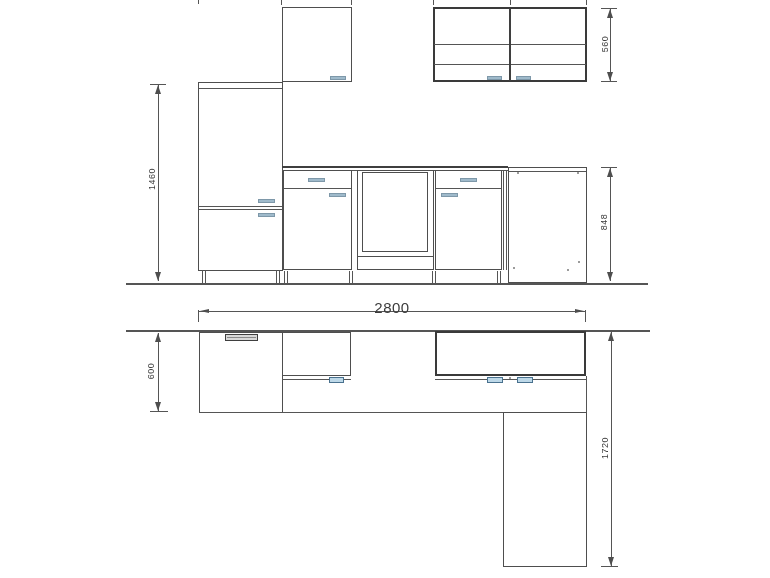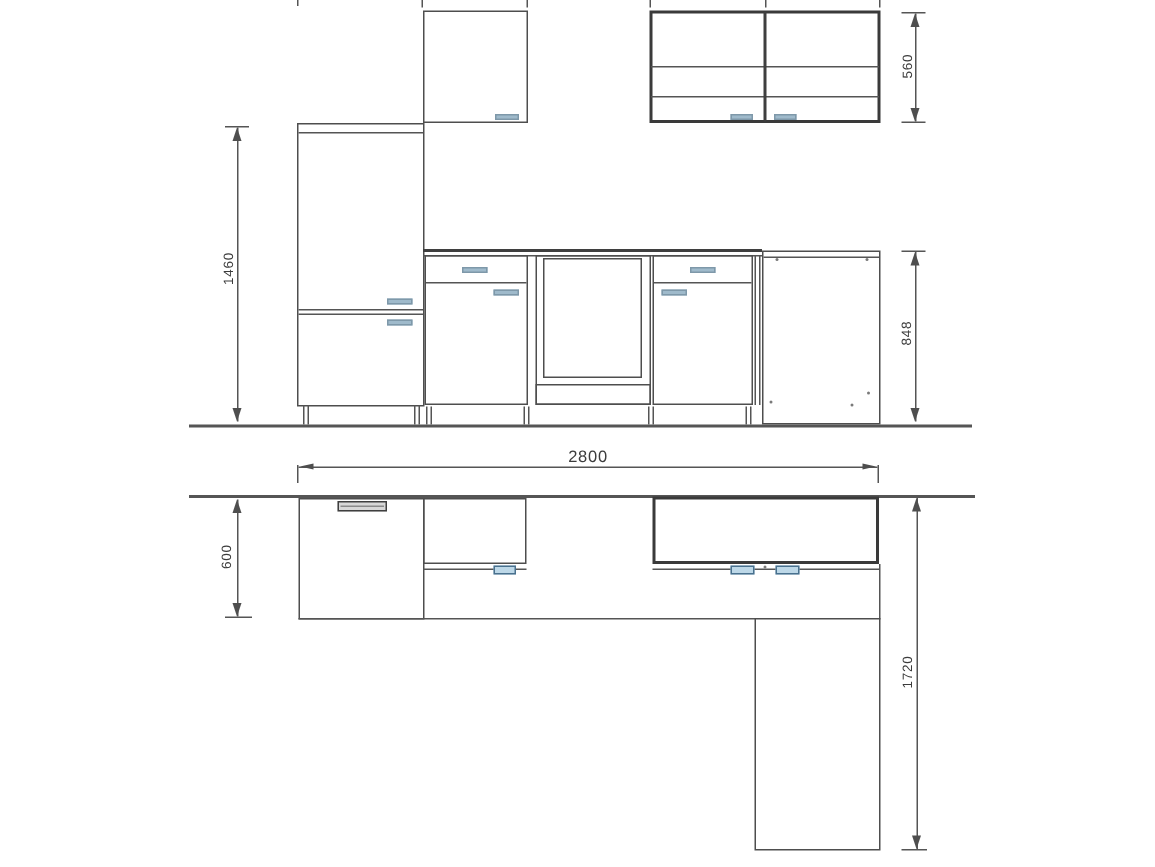--- a/index.html
+++ b/index.html
@@ -6,21 +6,21 @@
   .canvas{position:relative;width:770px;height:578px;background:#ffffff;overflow:hidden;
           font-family:"Liberation Sans",sans-serif;color:#3c3c3c;}
   .ln{position:absolute;background:#555;}
   .lnd{position:absolute;background:#3f3f3f;}
   .box{position:absolute;border:1px solid #4e4e4e;box-sizing:border-box;background:transparent;}
   .box2{position:absolute;border:2px solid #3a3a3a;box-sizing:border-box;background:transparent;}
   .handle{position:absolute;height:4px;background:#9fbacb;border:1px solid #7e98a9;box-sizing:border-box;}
   .bhandle{position:absolute;height:6px;background:#bdd8e8;border:1px solid #49718e;box-sizing:border-box;}
   .vlabel{position:absolute;width:40px;text-align:center;font-size:9px;letter-spacing:.5px;
           transform:rotate(-90deg);transform-origin:center;white-space:nowrap;}
-  .hlabel{position:absolute;width:40px;text-align:center;font-size:11px;letter-spacing:.5px;white-space:nowrap;}
+  .hlabel{position:absolute;width:40px;text-align:center;font-size:15px;letter-spacing:.5px;white-space:nowrap;}
   .arr{position:absolute;width:0;height:0;}
   .arr.up{border-left:3px solid transparent;border-right:3px solid transparent;border-bottom:9px solid #4e4e4e;}
   .arr.dn{border-left:3px solid transparent;border-right:3px solid transparent;border-top:9px solid #4e4e4e;}
   .arr.lf{border-top:2.5px solid transparent;border-bottom:2.5px solid transparent;border-right:9px solid #4e4e4e;}
   .arr.rt{border-top:2.5px solid transparent;border-bottom:2.5px solid transparent;border-left:9px solid #4e4e4e;}
   .dot{position:absolute;width:2px;height:2px;border-radius:50%;background:#7a7a7a;}
 </style>
 </head>
 <body>
 

